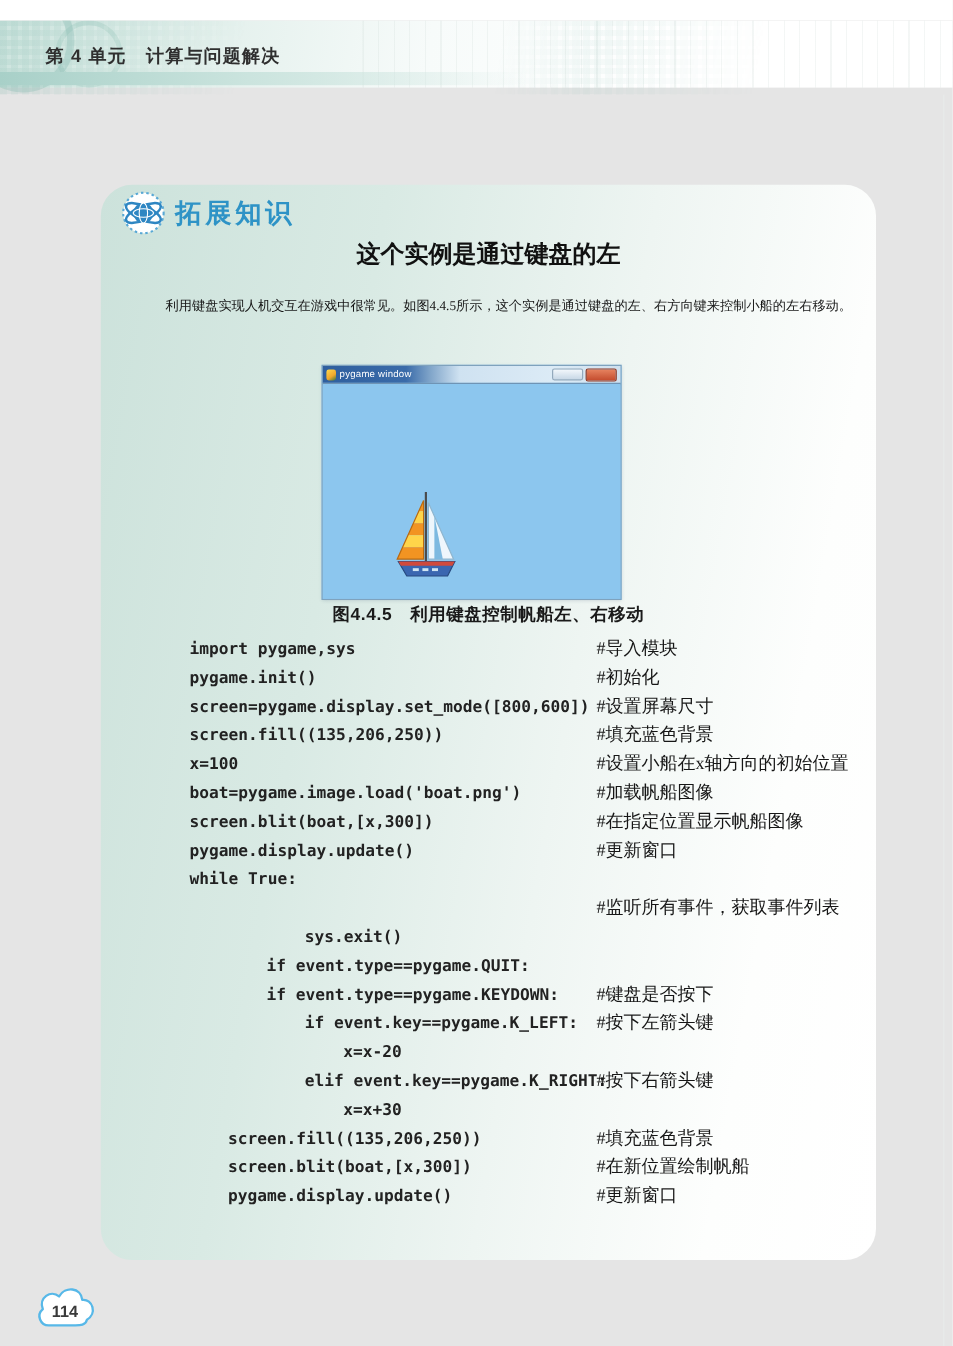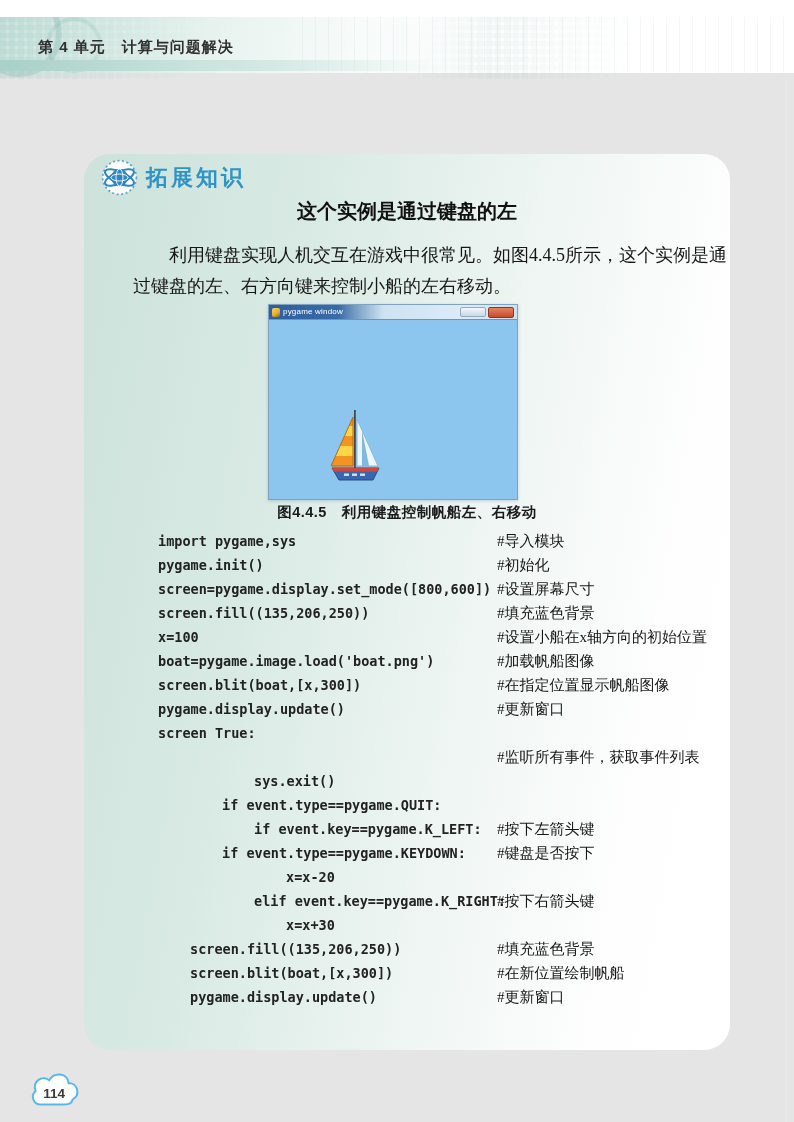--- a/index.html
+++ b/index.html
@@ -51,22 +51,22 @@
   .kicker-label {
     position:absolute; left:62px; top:9px;
     font-family:"Liberation Sans","DejaVu Sans",sans-serif;
     font-size:22px; font-weight:700; color:#2e93c6; letter-spacing:3px;text-align:center;
   }
   .article-title {
     position:absolute; left:0; top:44px; width:100%; text-align:center;
     font-size:20px; font-weight:700; color:#111;
   }
   .article-paragraph {
-    position:absolute; left:49px; top:86px; width:596px;
-    font-size:18px; line-height:31px; text-indent:2em; color:#161616;
+    position:absolute; left:32px; top:86px; width:596px;
+    font-size:11px; line-height:31px; text-indent:2em; color:#161616;
   }
 
   
   .pygame-window {
     position:absolute; left:184px; top:150px; width:250px; height:196px;
     border:1px solid #7fa2bd; box-shadow:0 1px 3px rgba(60,90,120,.25);
     background:#8cc6ee;
   }
   .win-titlebar {
     position:absolute; left:0; top:0; width:100%; height:15px;
@@ -189,26 +189,26 @@
 
     <div class="code-block">
         <div class="code-line"><span class="code-text" style="padding-left: 0px;">import pygame,sys</span><span class="code-comment">#导入模块</span></div>
         <div class="code-line"><span class="code-text" style="padding-left: 0px;">pygame.init()</span><span class="code-comment">#初始化</span></div>
         <div class="code-line"><span class="code-text" style="padding-left: 0px;">screen=pygame.display.set_mode([800,600])</span><span class="code-comment">#设置屏幕尺寸</span></div>
         <div class="code-line"><span class="code-text" style="padding-left: 0px;">screen.fill((135,206,250))</span><span class="code-comment">#填充蓝色背景</span></div>
         <div class="code-line"><span class="code-text" style="padding-left: 0px;">x=100</span><span class="code-comment">#设置小船在x轴方向的初始位置</span></div>
         <div class="code-line"><span class="code-text" style="padding-left: 0px;">boat=pygame.image.load('boat.png')</span><span class="code-comment">#加载帆船图像</span></div>
         <div class="code-line"><span class="code-text" style="padding-left: 0px;">screen.blit(boat,[x,300])</span><span class="code-comment">#在指定位置显示帆船图像</span></div>
         <div class="code-line"><span class="code-text" style="padding-left: 0px;">pygame.display.update()</span><span class="code-comment">#更新窗口</span></div>
-        <div class="code-line"><span class="code-text" style="padding-left: 0px;">screen True:</span></div>
+        <div class="code-line"><span class="code-text" style="padding-left: 0px;">while True:</span></div>
         <div class="code-line"><span class="code-comment">#监听所有事件，获取事件列表</span></div>
         <div class="code-line"><span class="code-text" style="padding-left: 96px;">sys.exit()</span></div>
         <div class="code-line"><span class="code-text" style="padding-left: 64px;">if event.type==pygame.QUIT:</span></div>
+        <div class="code-line"><span class="code-text" style="padding-left: 64px;">if event.type==pygame.KEYDOWN:</span><span class="code-comment">#键盘是否按下</span></div>
         <div class="code-line"><span class="code-text" style="padding-left: 96px;">if event.key==pygame.K_LEFT:</span><span class="code-comment">#按下左箭头键</span></div>
-        <div class="code-line"><span class="code-text" style="padding-left: 64px;">if event.type==pygame.KEYDOWN:</span><span class="code-comment">#键盘是否按下</span></div>
         <div class="code-line"><span class="code-text" style="padding-left: 128px;">x=x-20</span></div>
         <div class="code-line"><span class="code-text" style="padding-left: 96px;">elif event.key==pygame.K_RIGHT:</span><span class="code-comment">#按下右箭头键</span></div>
         <div class="code-line"><span class="code-text" style="padding-left: 128px;">x=x+30</span></div>
         <div class="code-line"><span class="code-text" style="padding-left: 32px;">screen.fill((135,206,250))</span><span class="code-comment">#填充蓝色背景</span></div>
         <div class="code-line"><span class="code-text" style="padding-left: 32px;">screen.blit(boat,[x,300])</span><span class="code-comment">#在新位置绘制帆船</span></div>
         <div class="code-line"><span class="code-text" style="padding-left: 32px;">pygame.display.update()</span><span class="code-comment">#更新窗口</span></div>
       </div>
 
   </div>
 

